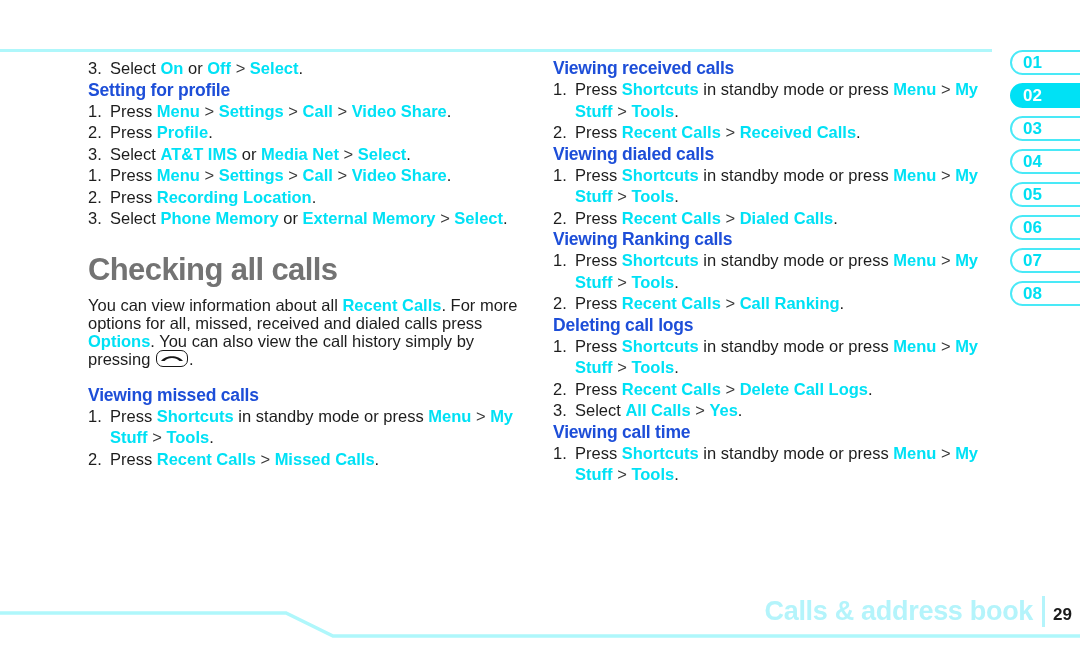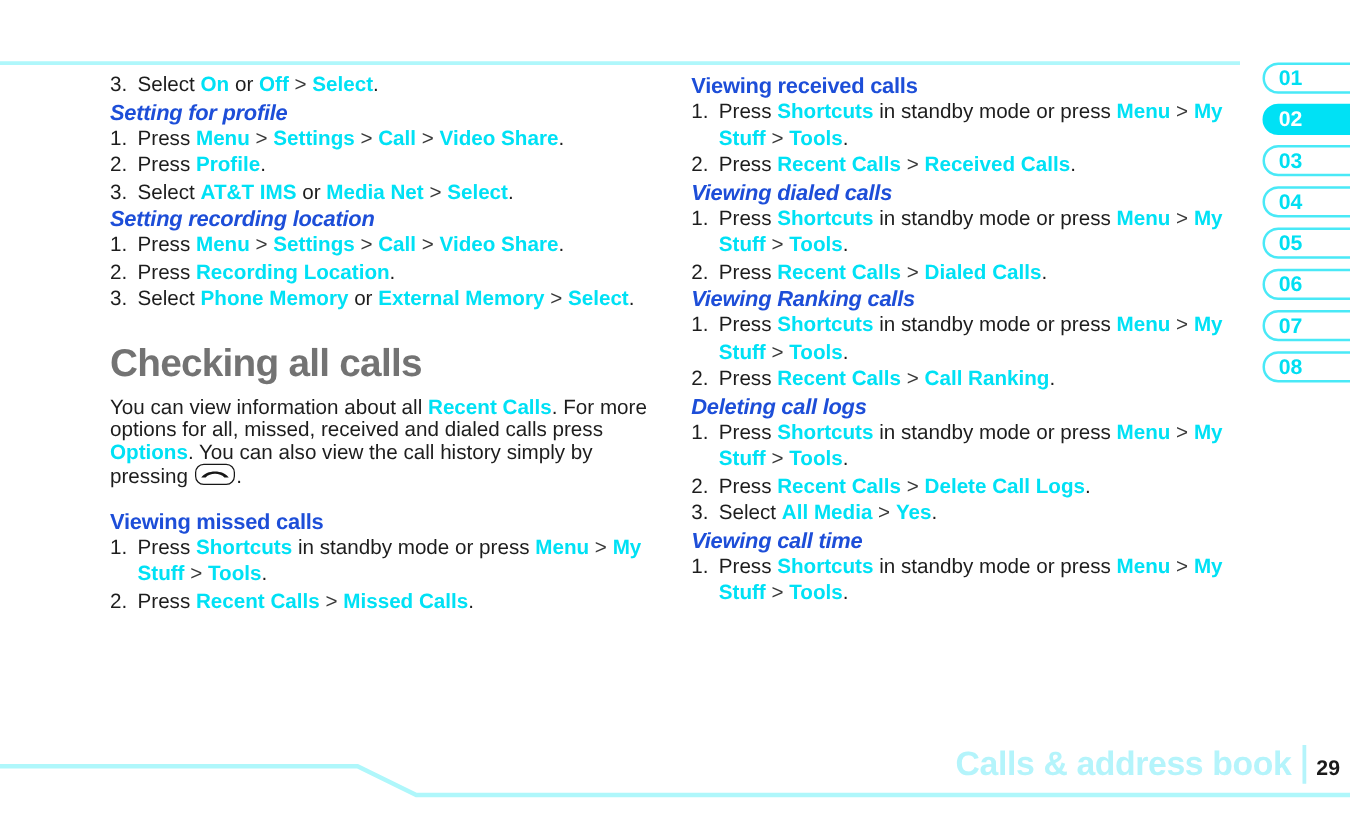--- a/index.html
+++ b/index.html
@@ -43,21 +43,21 @@
 
   
   h2.section-title {
     font-size: 17.5px;
     font-weight: bold;
     margin: 0;
     padding: 0;
     letter-spacing: -0.2px;
     color: #1d4ed8;
   }
-  .gap-before { margin-top: 14px; font-style: italic; }
+  .gap-before { margin-top: 14px; }
 
   .big-head {
     font-size: 31px;
     font-weight: bold;
     letter-spacing: -0.6px;
     margin: 0;
     padding: 0;
     color: #737373;
   }
 
@@ -186,21 +186,20 @@
     <li>
       <span class="num">2.</span>
       <span class="plain">Press </span><span class="hl">Profile</span><span class="plain">.</span>
     </li>
     <li>
       <span class="num">3.</span>
       <span class="plain">Select </span><span class="hl">AT&amp;T IMS</span><span class="plain"> or </span><span class="hl">Media Net</span><span class="sep"> &gt; </span><span class="hl">Select</span><span class="plain">.</span>
     </li>
   </ol>
 
-  <h2 class="section-title gap-before">Setting recording location</h2>
   <ol class="steps">
     <li>
       <span class="num">1.</span>
       <span class="plain">Press </span><span class="hl">Menu</span><span class="sep"> &gt; </span><span class="hl">Settings</span><span class="sep"> &gt; </span><span class="hl">Call</span><span class="sep"> &gt; </span><span class="hl">Video Share</span><span class="plain">.</span>
     </li>
     <li>
       <span class="num">2.</span>
       <span class="plain">Press </span><span class="hl">Recording Location</span><span class="plain">.</span>
     </li>
     <li>
@@ -270,21 +269,21 @@
     <li>
       <span class="num">1.</span>
       <span class="plain">Press </span><span class="hl">Shortcuts</span><span class="plain"> in standby mode or press </span><span class="hl">Menu</span><span class="sep"> &gt; </span><span class="hl">My Stuff</span><span class="sep"> &gt; </span><span class="hl">Tools</span><span class="plain">.</span>
     </li>
     <li>
       <span class="num">2.</span>
       <span class="plain">Press </span><span class="hl">Recent Calls</span><span class="sep"> &gt; </span><span class="hl">Delete Call Logs</span><span class="plain">.</span>
     </li>
     <li>
       <span class="num">3.</span>
-      <span class="plain">Select </span><span class="hl">All Media</span><span class="sep"> &gt; </span><span class="hl">Yes</span><span class="plain">.</span>
+      <span class="plain">Select </span><span class="hl">All Calls</span><span class="sep"> &gt; </span><span class="hl">Yes</span><span class="plain">.</span>
     </li>
   </ol>
 
   <h2 class="section-title gap-before">Viewing call time</h2>
   <ol class="steps">
     <li>
       <span class="num">1.</span>
       <span class="plain">Press </span><span class="hl">Shortcuts</span><span class="plain"> in standby mode or press </span><span class="hl">Menu</span><span class="sep"> &gt; </span><span class="hl">My Stuff</span><span class="sep"> &gt; </span><span class="hl">Tools</span><span class="plain">.</span>
     </li>
   </ol>

